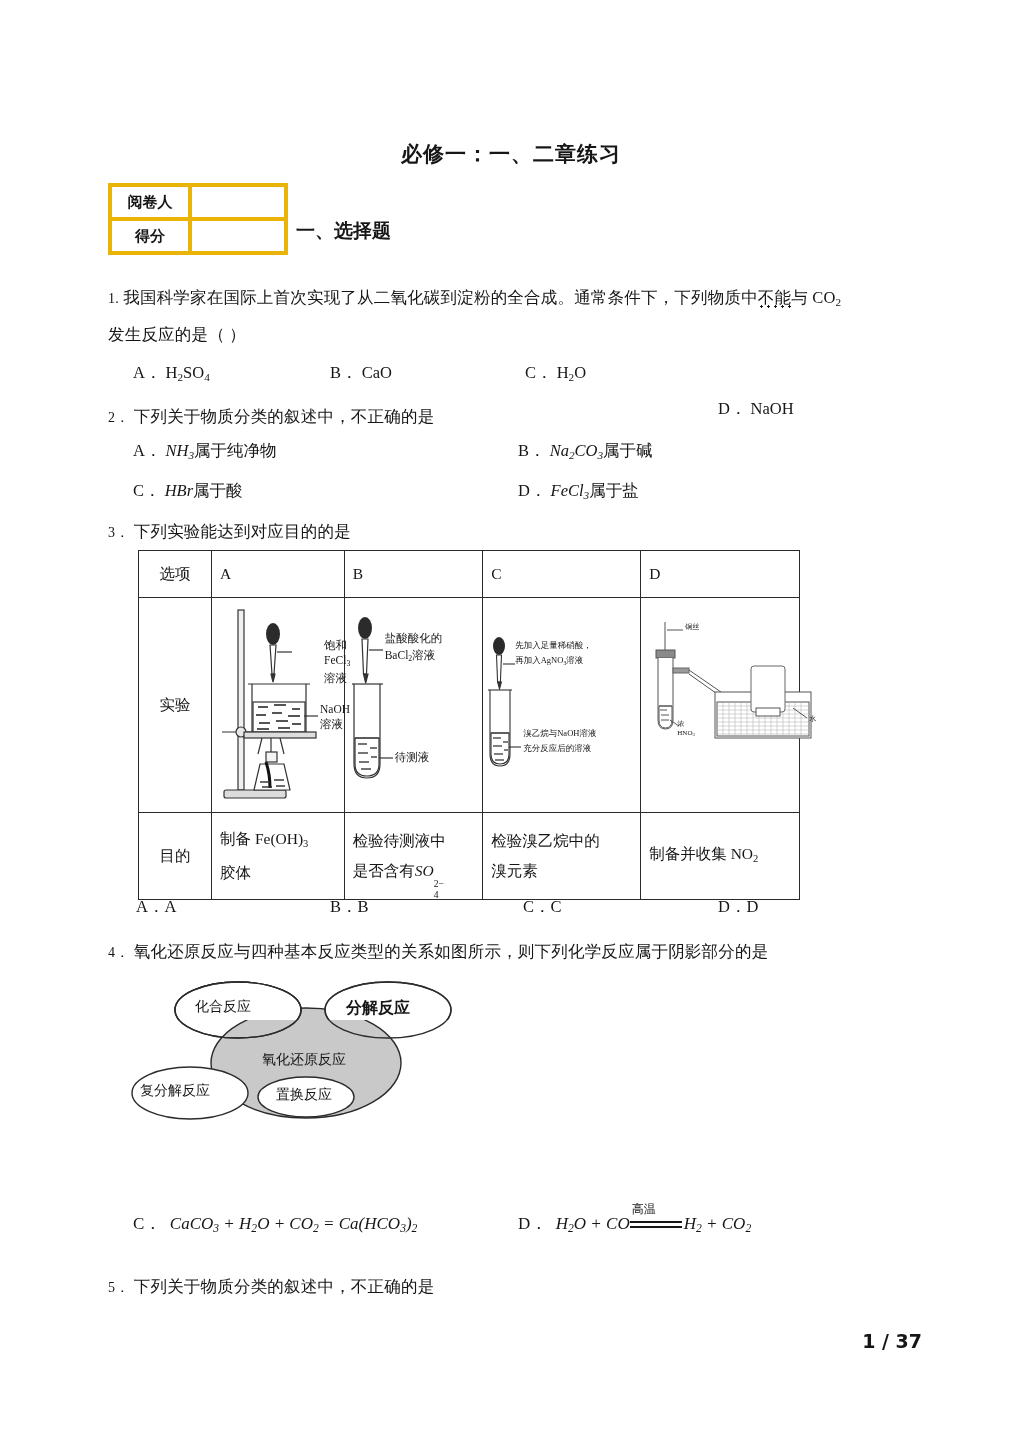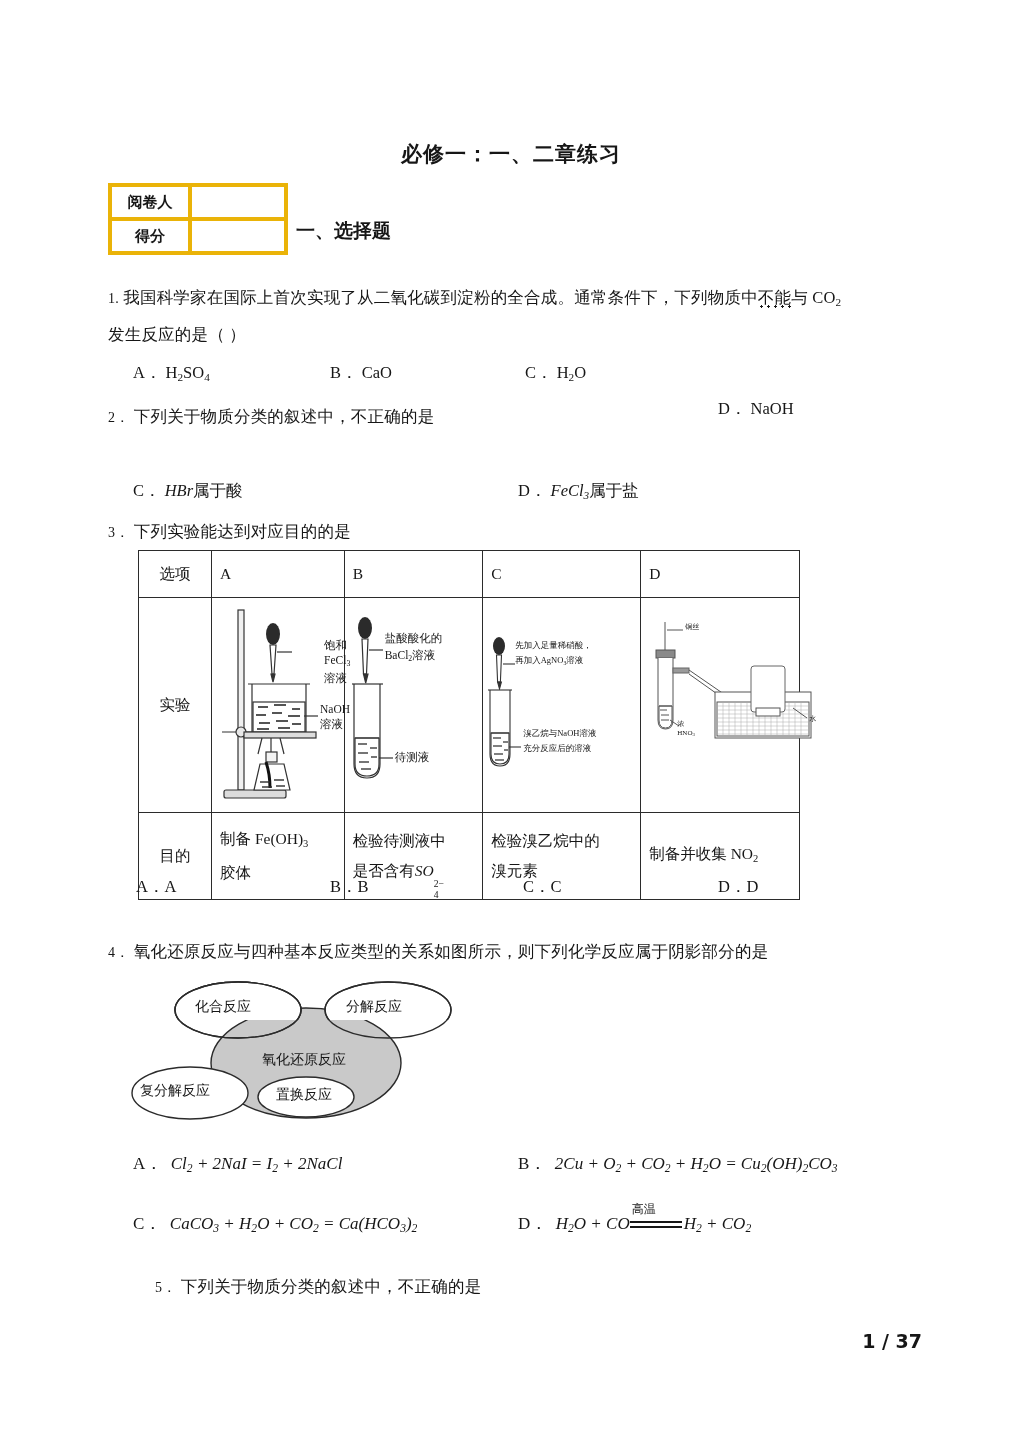--- a/index.html
+++ b/index.html
@@ -143,20 +143,30 @@
     <span class="opt" style="left:718px;margin-top:36px;">
       <span>D．</span>&nbsp;NaOH
     </span>
   </div>
 
   <div class="q" style="left:108px;top:402px;">
     <span class="qnum">2．</span>
     <span>下列关于物质分类的叙述中，不正确的是</span>
   </div>
 
+  <div class="opts" style="left:0;top:440px;width:1022px;height:30px;">
+    <span class="opt" style="left:133px;">
+      <span>A．</span>
+      <span class="it">NH<sub>3</sub></span>属于纯净物
+    </span>
+    <span class="opt" style="left:518px;">
+      <span>B．</span>
+      <span class="it">Na<sub>2</sub>CO<sub>3</sub></span>属于碱
+    </span>
+  </div>
   <div class="opts" style="left:0;top:480px;width:906px;height:30px;padding-left:15px;">
     <span class="opt" style="left:133px;">
       <span>C．</span>
       <span class="it">HBr</span>属于酸
     </span>
     <span class="opt" style="left:518px;">
       <span>D．</span>
       <span class="it">FeCl<sub>3</sub></span>属于盐
     </span>
   </div>
@@ -388,21 +398,21 @@
         <span>检验溴乙烷中的</span><br>
         <span>溴元素</span>
       </td>
       <td>
         <span>制备并收集 NO</span><sub>2</sub>
       </td>
     </tr>
   </tbody>
     </table>
 
-  <div class="opts" style="left:0;top:876px;width:898px;height:30px;">
+  <div class="opts" style="left:0;top:896px;width:898px;height:30px;">
     <span class="opt" style="left:136px;">A．A</span>
     <span class="opt" style="left:330px;">B．B</span>
     <span class="opt" style="left:523px;">C．C</span>
     <span class="opt" style="left:718px;">D．D</span>
   </div>
 
   <div class="q" style="left:108px;top:937px;">
     <span class="qnum">4．</span>
     <span>氧化还原反应与四种基本反应类型的关系如图所示，则下列化学反应属于阴影部分的是</span>
   </div>
@@ -425,51 +435,41 @@
       </defs>
       <ellipse cx="260" cy="35" rx="63" ry="28" fill="#ffffff" stroke="#2b2b2b" stroke-width="1.4" clip-path="url(#clipB)"></ellipse>
       <ellipse cx="260" cy="35" rx="63" ry="28" fill="none" stroke="#2b2b2b" stroke-width="1.4"></ellipse>
       <ellipse cx="110" cy="35" rx="63" ry="28" fill="none" stroke="#2b2b2b" stroke-width="1.4"></ellipse>
 
       <ellipse cx="62" cy="118" rx="58" ry="26" fill="#ffffff" stroke="#2b2b2b" stroke-width="1.4"></ellipse>
 
       <ellipse cx="178" cy="122" rx="48" ry="20" fill="#ffffff" stroke="#2b2b2b" stroke-width="1.4"></ellipse>
     </svg>
     <div style="position:absolute;left:67px;top:23px;font-size:14px;">化合反应</div>
-    <div style="position:absolute;left:218px;top:23px;font-size:14px;">分解反应</div>
+    <div style="position:absolute;left:218px;top:23px;font-size:16px;font-weight:bold;">分解反应</div>
     <div style="position:absolute;left:134px;top:76px;font-size:14px;">氧化还原反应</div>
     <div style="position:absolute;left:12px;top:107px;font-size:14px;">复分解反应</div>
     <div style="position:absolute;left:148px;top:111px;font-size:14px;">置换反应</div>
   </div>
 
-  <div class="opts" style="left:0;top:1152px;width:1022px;height:32px;">
-    <span class="opt it" style="left:133px;font-size:17px;">
-      <span style="font-style:normal;">A．</span>
-      &nbsp;Cl<sub>2</sub> + 2NaI = I<sub>2</sub> + 2NaCl
-    </span>
-    <span class="opt it" style="left:518px;font-size:17px;">
-      <span style="font-style:normal;">B．</span>
-      &nbsp;2Cu + O<sub>2</sub> + CO<sub>2</sub> + H<sub>2</sub>O = Cu<sub>2</sub>(OH)<sub>2</sub>CO<sub>3</sub>
-    </span>
-  </div>
   <div class="opts" style="left:0;top:1212px;width:1022px;height:32px;">
     <span class="opt it" style="left:133px;font-size:17px;">
       <span style="font-style:normal;">C．</span>
       &nbsp;CaCO<sub>3</sub> + H<sub>2</sub>O + CO<sub>2</sub> = Ca(HCO<sub>3</sub>)<sub>2</sub>
     </span>
     <span class="opt it" style="left:518px;font-size:17px;font-family:Liberation Serif, serif;">
       <span style="font-style:normal;">D．</span>
       &nbsp;H<sub>2</sub>O + CO<span style="position:relative;display:inline-block;width:54px;vertical-align:middle;">
         <span style="position:absolute;left:2px;top:-24px;font-style:normal;font-size:12px;white-space:nowrap;">高温</span>
         <span style="position:absolute;left:0;top:-4px;width:52px;border-top:2px solid #161616;"></span>
         <span style="position:absolute;left:0;top:1px;width:52px;border-top:2px solid #161616;"></span>
       </span>H<sub>2</sub> + CO<sub>2</sub>
     </span>
   </div>
 
-  <div class="q" style="left:108px;top:1272px;margin-left:47px;">
+  <div class="q" style="left:108px;top:1272px;">
     <span class="qnum">5．</span>
     <span>下列关于物质分类的叙述中，不正确的是</span>
   </div>
 
   <div class="pagenum">1 / 37</div>
 
 </div>
 
 </body></html>

